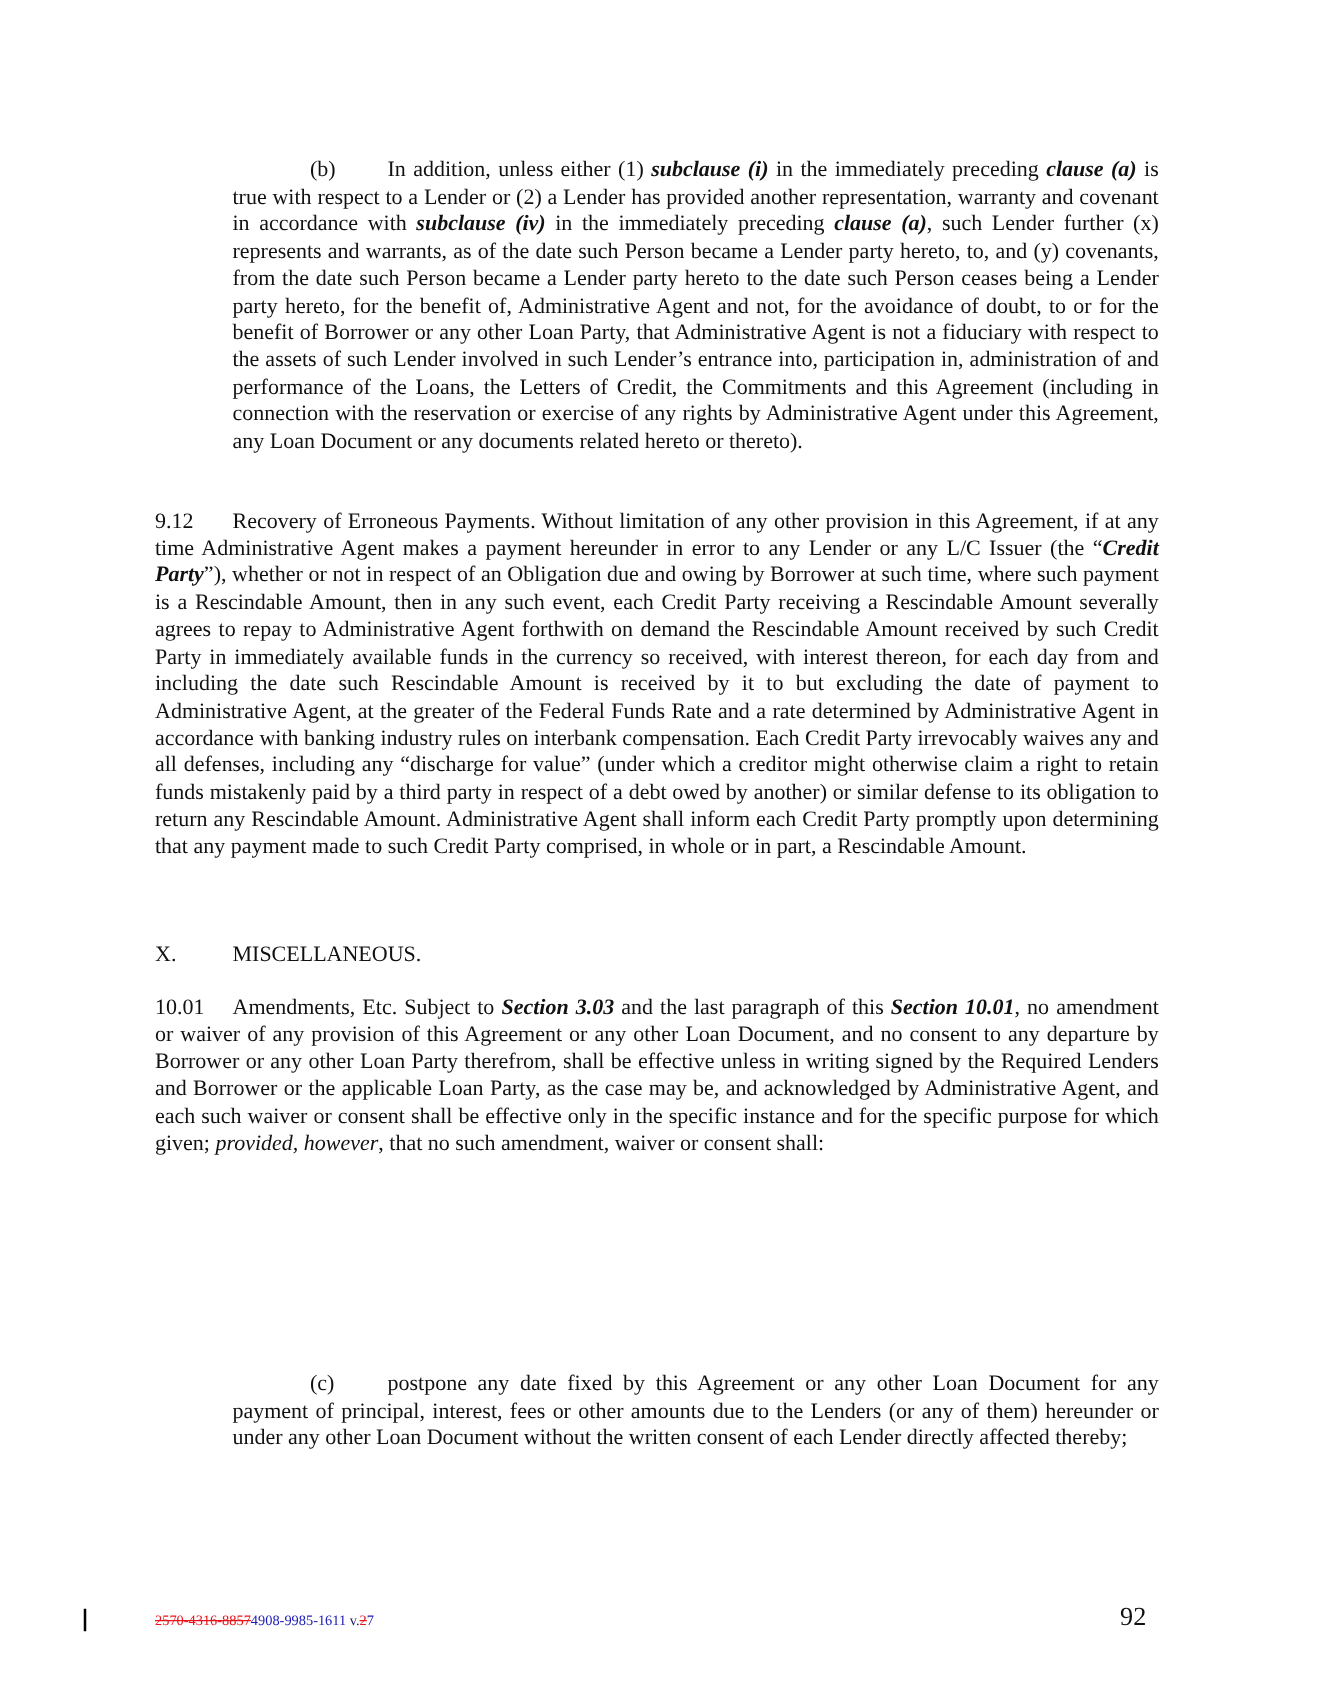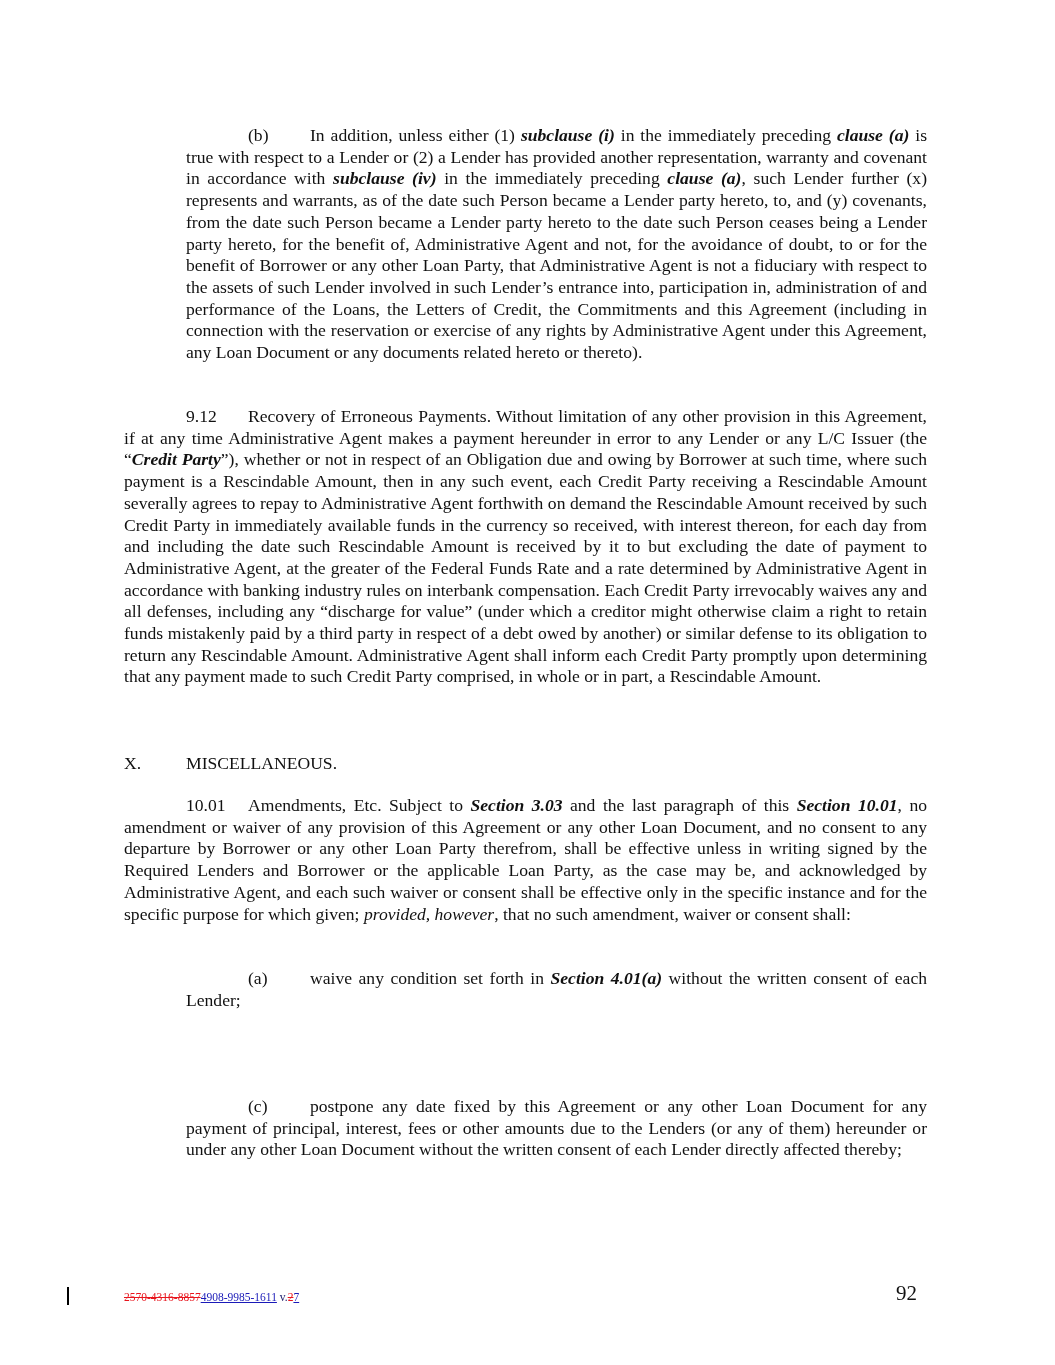--- a/index.html
+++ b/index.html
@@ -32,21 +32,21 @@
       width: 741px;
     }
     .full {
       left: 124px;
       width: 803px;
     }
     .tab-lbl {
       display: inline-block;
     }
     .lbl-sub { width: 62px; margin-left: 62px; }
-    .lbl-main { width: 62px; margin-left: 62px; }
+    .lbl-main { width: 62px; }
     .b { font-weight: normal; }
     .bi { font-weight: bold; font-style: italic; }
     .i { font-style: italic; }
     .heading {
       position: absolute;
       left: 124px;
       top: 753px;
     }
     .heading .num { display: inline-block; width: 62px; }
     .footer {
@@ -56,21 +56,20 @@
       font-size: 11.5px;
       line-height: 14px;
       font-family: "Liberation Serif", "DejaVu Serif", serif;
     }
     .del {
       color: #e8141c;
       text-decoration: line-through;
     }
     .ins {
       color: #1a1ab8;
-      text-decoration: underline;
     }
     .plain { color: #1a1a6a; }
     .change-bar {
       position: absolute;
       left: 67px;
       top: 1287px;
       width: 2px;
       height: 18px;
       background: #000000;
     }
@@ -96,23 +95,20 @@
   </p>
 
   <div class="heading">
     <span class="num">X.</span><span class="b">MISCELLANEOUS</span><span>.</span>
   </div>
 
   <p class="para full" style="top:795px;">
     <span class="tab-lbl lbl-main">10.01</span><span class="b">Amendments, Etc</span><span>. Subject to </span><span class="bi">Section 3.03</span><span> and the last paragraph of this </span><span class="bi">Section 10.01</span><span>, no amendment or waiver of any provision of this Agreement or any other Loan Document, and no consent to any departure by Borrower or any other Loan Party therefrom, shall be effective unless in writing signed by the Required Lenders and Borrower or the applicable Loan Party, as the case may be, and acknowledged by Administrative Agent, and each such waiver or consent shall be effective only in the specific instance and for the specific purpose for which given; </span><span class="i">provided, however</span><span>, that no such amendment, waiver or consent shall:</span>
   </p>
 
-  <p class="para indent-sub" style="top:968px;">
-    <span class="tab-lbl lbl-sub">(a)</span><span>waive any condition set forth in </span><span class="bi">Section 4.01(a)</span><span> without the written consent of each Lender;</span>
-  </p>
 
 
   <p class="para indent-sub" style="top:1096px;">
     <span class="tab-lbl lbl-sub">(c)</span><span>postpone any date fixed by this Agreement or any other Loan Document for any payment of principal, interest, fees or other amounts due to the Lenders (or any of them) hereunder or under any other Loan Document without the written consent of each Lender directly affected thereby;</span>
   </p>
 
   <div class="change-bar"></div>
   <div class="footer">
     <span class="del">2570-4316-8857</span><span class="ins">4908-9985-1611</span><span class="plain"> v.</span><span class="del">2</span><span class="ins">7</span>
   </div>

